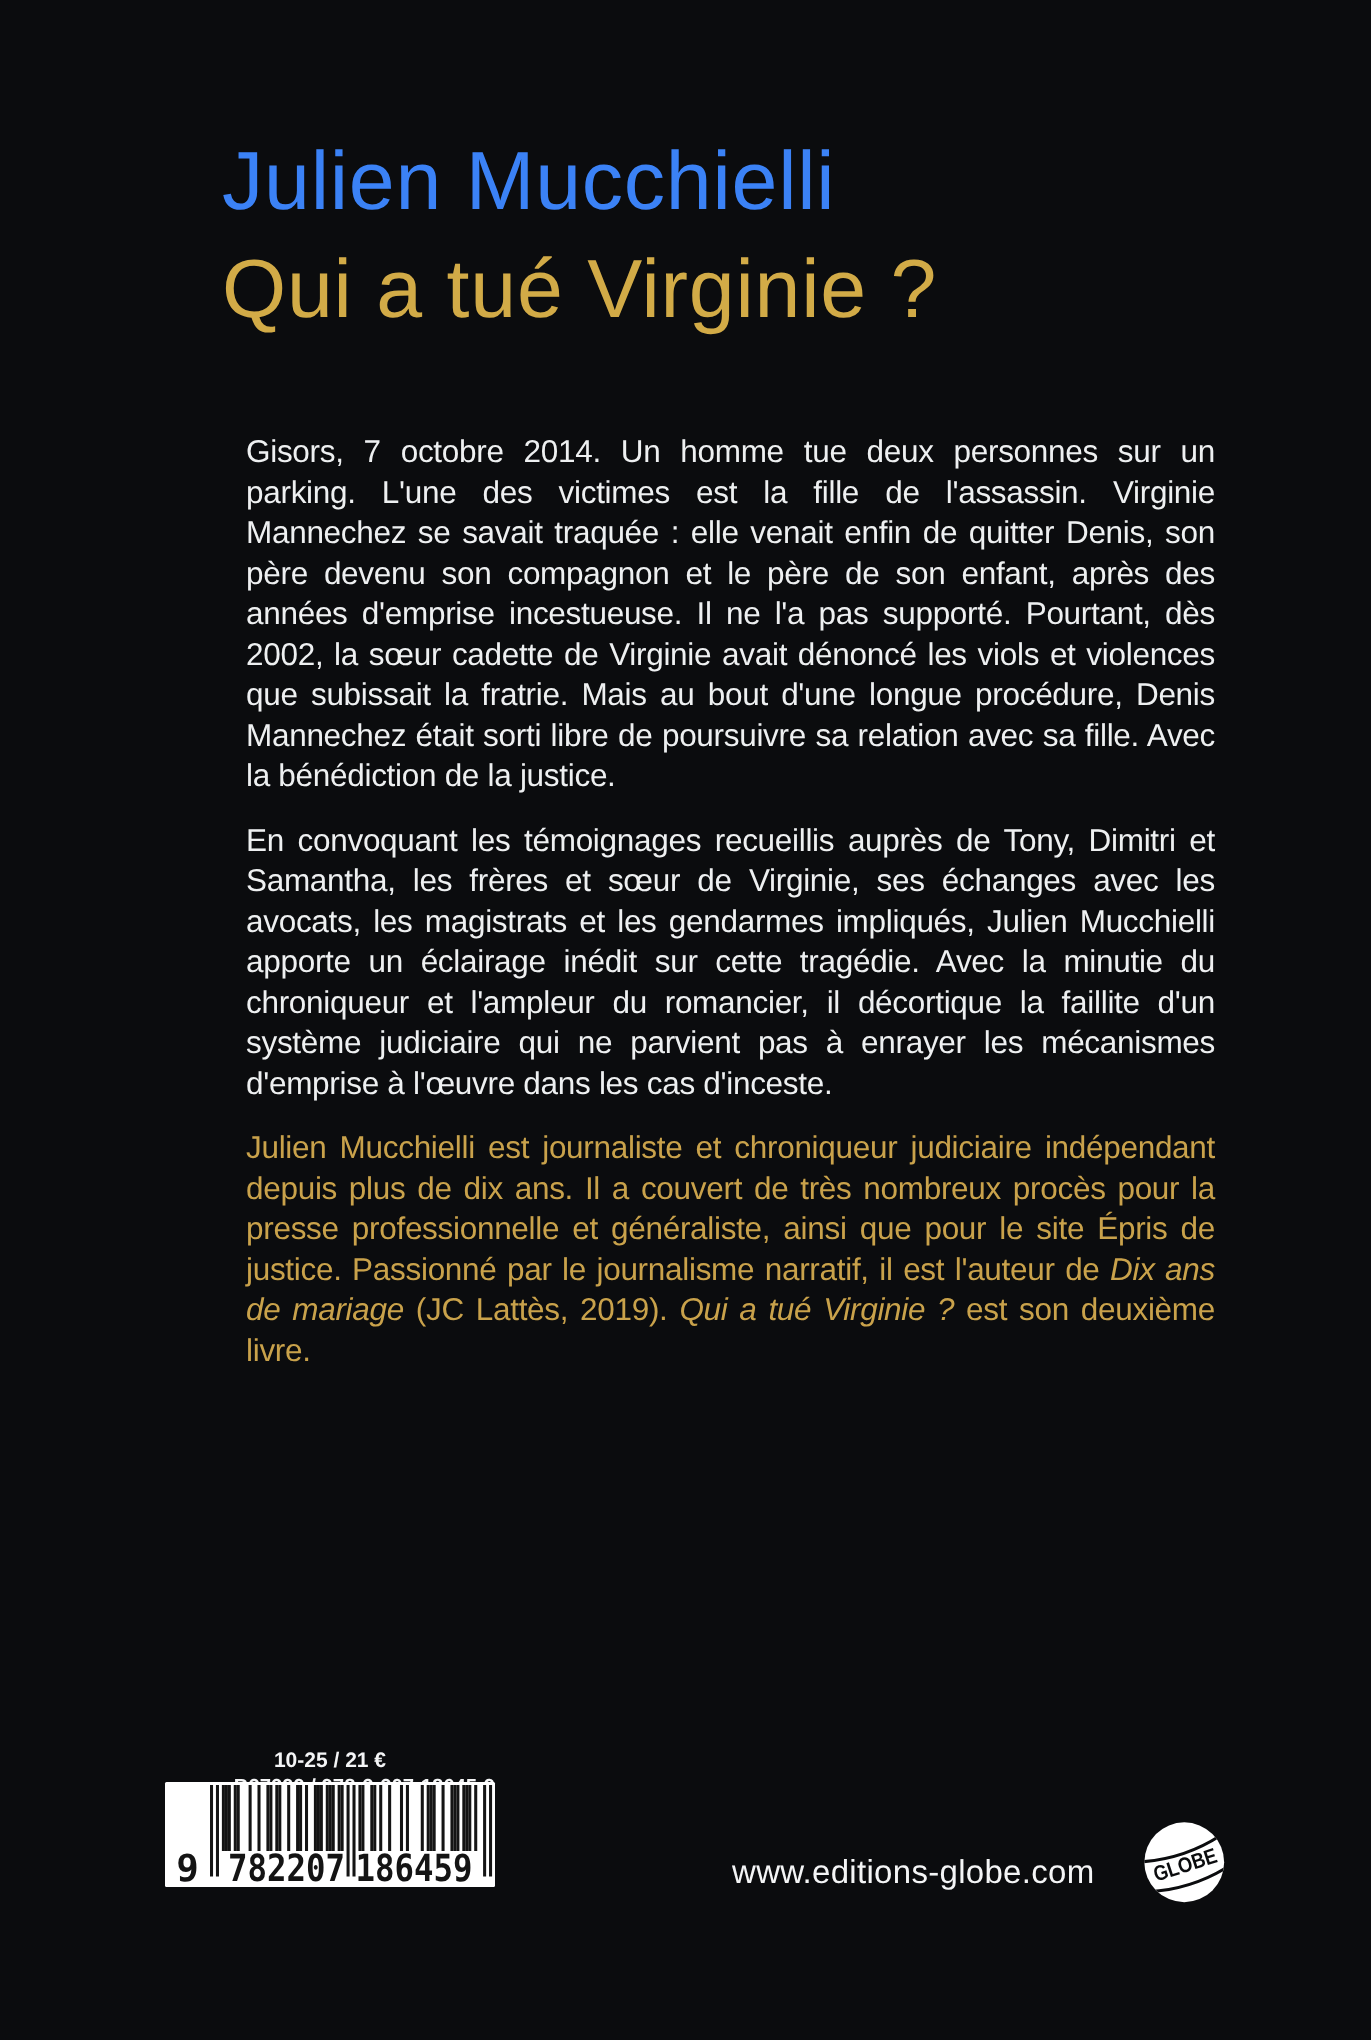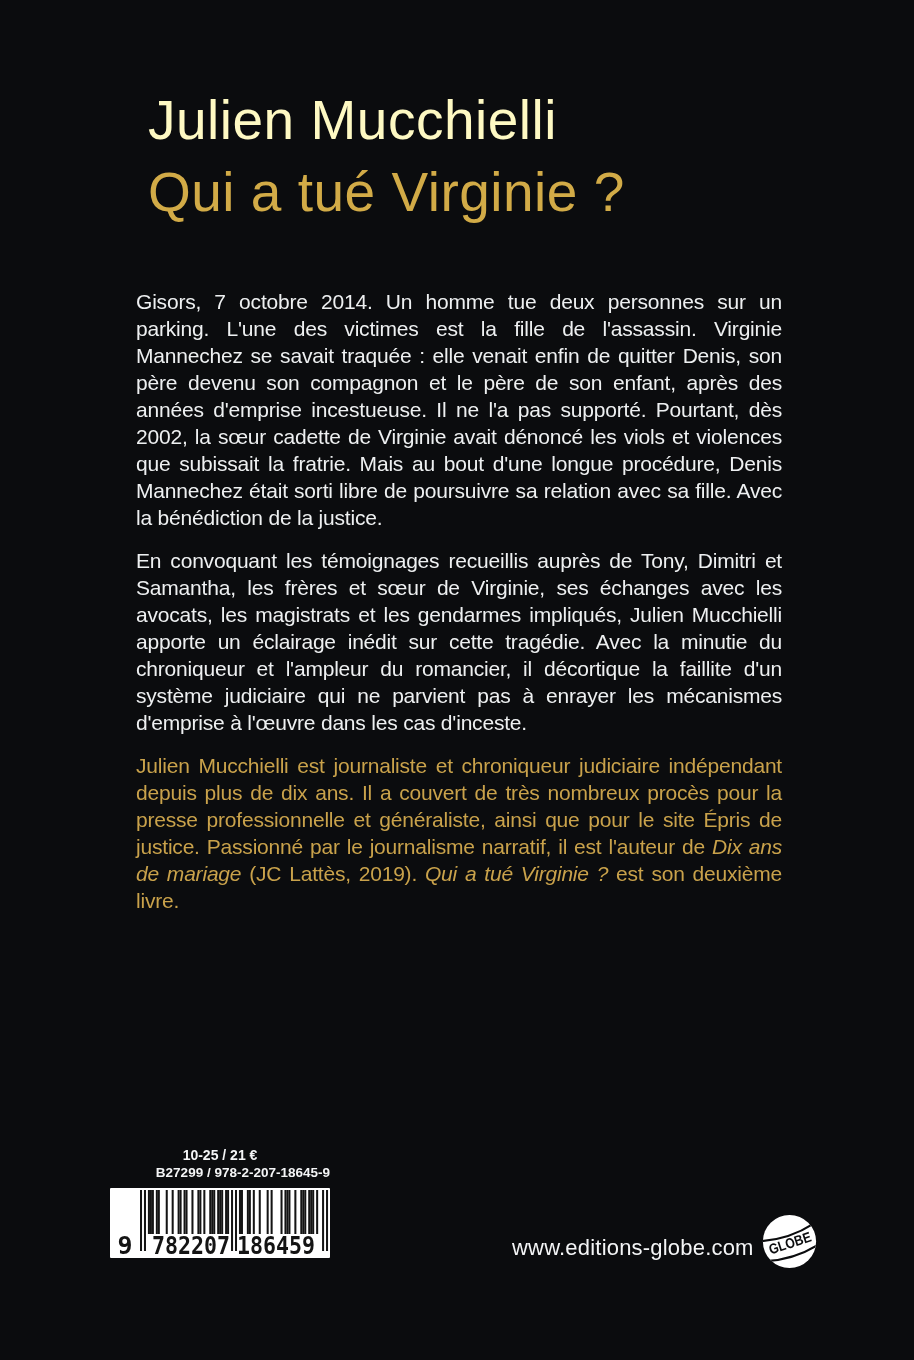--- a/index.html
+++ b/index.html
@@ -6,47 +6,47 @@
   .cover{
     position:relative;
     width:914px;height:1360px;
     background:#0b0c0e;
     font-family:"Liberation Sans", sans-serif;
     overflow:hidden;
   }
   .header{position:absolute;left:148px;top:88px;width:700px;}
   .author{
     margin:0;font-size:55px;line-height:64px;font-weight:500;
-    color:#fef9c3;letter-spacing:0.5px;
+    color:#3b82f6;letter-spacing:0.5px;
   }
   .title{
     margin:10px 0 0 0;font-size:55px;line-height:60px;font-weight:500;
     color:#d2ab47;letter-spacing:0.5px;
   }
-  .bodytext{position:absolute;left:136px;top:288px;width:646px;}
+  .bodytext{position:absolute;left:164px;top:288px;width:646px;}
   .bodytext p{
     margin:0 0 16px 0;
     font-size:21px;line-height:27px;letter-spacing:-0.2px;
     color:#eef0f1;text-align:justify;
   }
   .bodytext p.bio{color:#c9a24b;}
   .bodytext p.bio em{font-style:italic;}
   .pricing{
     position:absolute;left:110px;top:1146px;width:220px;
     text-align:center;color:#f4f5f6;font-weight:700;
   }
-  .price-line{font-size:14px;line-height:18px;}
+  .price-line{font-size:14px;line-height:18px;margin-top:18px;}
   .ref-line{font-size:13.5px;line-height:18px;text-align:right;}
   .barcode-box{
     position:absolute;left:110px;top:1188px;width:220px;height:70px;
     background:#ffffff;border-radius:1px;
   }
   .barcode-box svg{display:block;width:220px;height:70px;}
   .website{
-    position:absolute;left:512px;top:1236px;width:260px;
+    position:absolute;left:488px;top:1236px;width:260px;
     font-size:22px;line-height:24px;color:#f4f5f6;letter-spacing:0.2px;
     white-space:nowrap;
   }
   .globe-logo{position:absolute;left:761px;top:1213px;width:57px;height:57px;}
 </style>
 </head>
 <body>
 
 <div class="cover">
 

